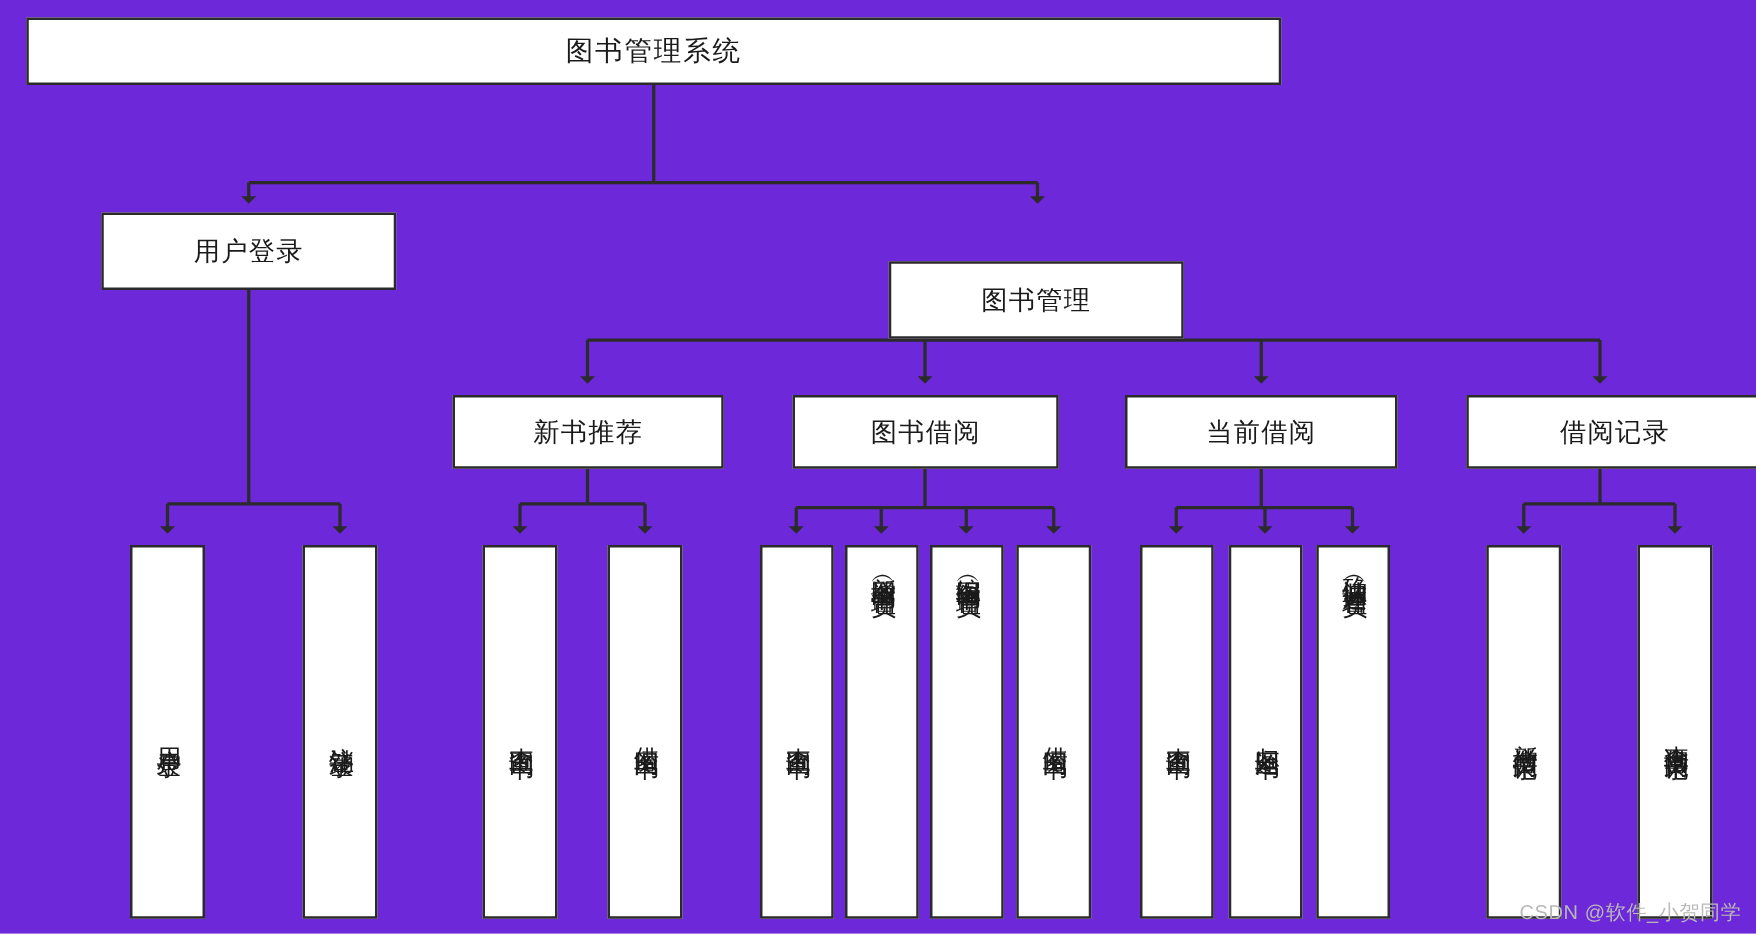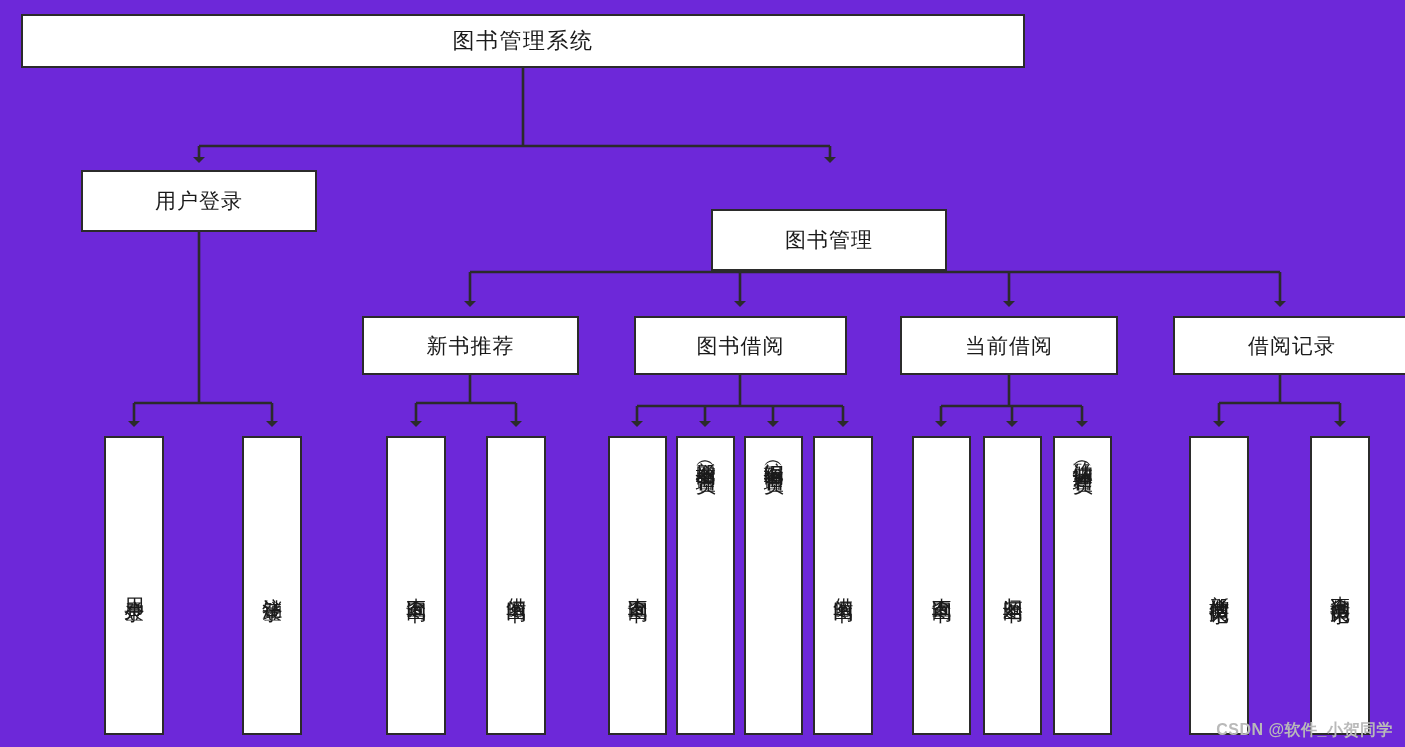--- a/index.html
+++ b/index.html
@@ -27,21 +27,20 @@
   .vtext{
     writing-mode:vertical-rl;text-orientation:upright;
     font-size:20px;line-height:1.18;letter-spacing:2px;
     color:#1a1a1a;white-space:nowrap;
   }
   .leaf.center-v{align-items:center;padding-top:0;}
   #watermark{
     position:absolute;right:12px;bottom:6px;
     font-size:16px;color:#b9b9b9;letter-spacing:0.5px;
     user-select:none;
-    font-weight:bold;
   }
 </style>
 </head>
 <body>
 
 <div id="diagram-root">
 
   <svg id="connectors" viewBox="0 0 1405 747" xmlns="http://www.w3.org/2000/svg">
     <defs>
       <marker id="arrow" markerWidth="10" markerHeight="12" refX="3" refY="6" orient="auto" markerUnits="userSpaceOnUse">

